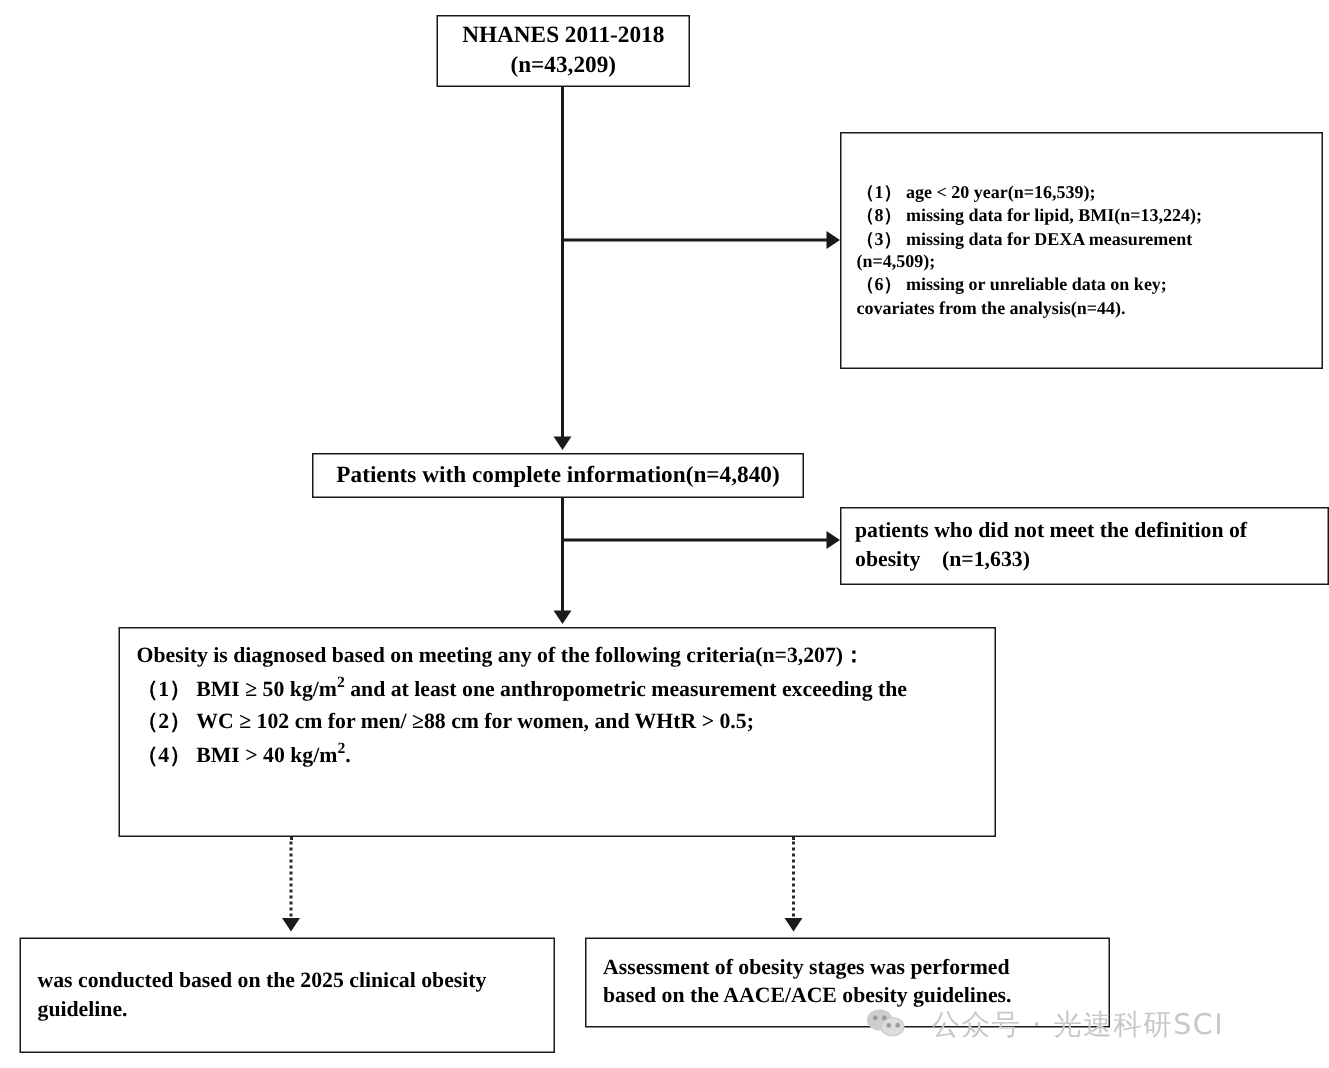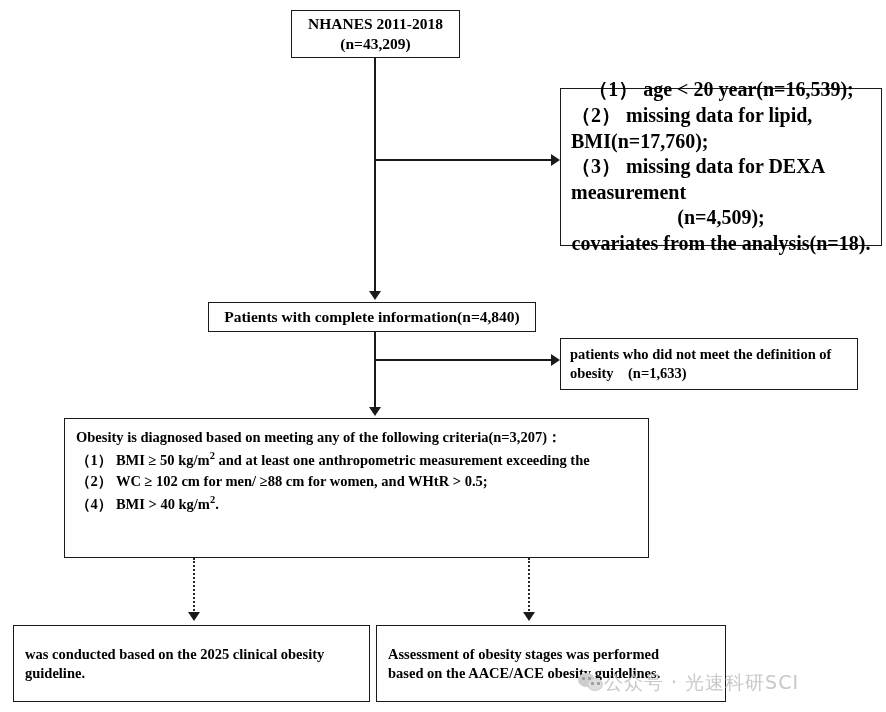--- a/index.html
+++ b/index.html
@@ -58,31 +58,31 @@
   }
   .arrow-right {
     position: absolute;
     width: 0; height: 0;
     border-top: 6px solid transparent;
     border-bottom: 6px solid transparent;
     border-left: 9px solid #1a1a1a;
   }
   .t1 { font-size: 15.5px; }
   .t2 { font-size: 14.5px; }
-  .t3 { font-size: 20px; align-items: center; }
+  .t3 { font-size: 12px; }
   .pad { padding: 6px 10px; }
   .sup { font-size: 0.72em; vertical-align: super; }
   
   #watermark {
     position: absolute;
     left: 578px;
     top: 670px;
     display: flex;
     align-items: center;
-    gap: 0;
+    gap: 17px;
     color: #c8c8c8;
     font-family: "DejaVu Sans", sans-serif;
     font-size: 19px;
     letter-spacing: 1px;
     pointer-events: none;
     white-space: nowrap;
   }
   #watermark .wechat {
     position: relative;
     width: 26px; height: 20px;
@@ -120,42 +120,43 @@
   </div>
 
   <div class="line vline" style="left:374px; top:58px; width:2px; height:234px;"></div>
   <div class="arrow-down" style="left:369px; top:291px;"></div>
 
   <div class="line hline" style="left:374px; top:159px; width:181px; height:2px;"></div>
   <div class="arrow-right" style="left:551px; top:154px;"></div>
 
   <div class="box left t3 pad" style="left:560px; top:88px; width:322px; height:158px;">
     <div>（1） age &lt; 20 year(n=16,539);</div>
-    <div>（2） missing data for lipid, BMI(n=17,760);</div>
+    <div>（8） missing data for lipid, BMI(n=13,224);</div>
     <div>（3） missing data for DEXA measurement</div>
     <div>(n=4,509);</div>
-    <div>covariates from the analysis(n=18).</div>
+    <div>（6） missing or unreliable data on key;</div>
+    <div>covariates from the analysis(n=44).</div>
   </div>
 
   <div class="box center t1" style="left:208px; top:302px; width:328px; height:30px;">
     <div>Patients with complete information(n=4,840)</div>
   </div>
 
   <div class="line vline" style="left:374px; top:332px; width:2px; height:76px;"></div>
   <div class="arrow-down" style="left:369px; top:407px;"></div>
 
   <div class="line hline" style="left:374px; top:359px; width:181px; height:2px;"></div>
   <div class="arrow-right" style="left:551px; top:354px;"></div>
 
-  <div class="box left t2" style="left:560px; top:338px; width:298px; height:52px; padding:20px 9px;">
+  <div class="box left t2" style="left:560px; top:338px; width:326px; height:52px; padding:20px 9px;">
     <div>patients who did not meet the definition of</div>
     <div>obesity　(n=1,633)</div>
   </div>
 
-  <div class="box t2" style="left:64px; top:418px; width:585px; height:140px; padding:8px 11px; line-height:1.45;">
+  <div class="box t2" style="left:79px; top:418px; width:585px; height:140px; padding:8px 11px; line-height:1.45;">
     <div>Obesity is diagnosed based on meeting any of the following criteria(n=3,207)：</div>
     <div>
       <span>（1） BMI ≥ 50 kg/m</span><span class="sup">2</span><span> and at least one anthropometric measurement exceeding the</span>
     </div>
     <div>（2） WC ≥ 102 cm for men/ ≥88 cm for women, and WHtR &gt; 0.5;</div>
     <div>
       <span>（4） BMI &gt; 40 kg/m</span><span class="sup">2</span><span>.</span>
     </div>
   </div>
 
@@ -163,21 +164,21 @@
   <div class="arrow-down" style="left:188px; top:612px;"></div>
 
   <div class="dotline" style="left:528px; top:558px; height:56px;"></div>
   <div class="arrow-down" style="left:523px; top:612px;"></div>
 
   <div class="box left t2" style="left:13px; top:625px; width:357px; height:77px; padding:6px 11px;">
     <div>was conducted based on the 2025 clinical obesity</div>
     <div>guideline.</div>
   </div>
 
-  <div class="box left t2" style="left:376px; top:625px; width:350px; height:77px; padding:6px 11px;">
+  <div class="box left t2" style="left:390px; top:625px; width:350px; height:60px; padding:6px 11px;">
     <div>Assessment of obesity stages was performed</div>
     <div>based on the AACE/ACE obesity guidelines.</div>
   </div>
 
   <div id="watermark">
     <span class="wechat">
       <span class="b1"></span>
       <span class="b2"></span>
       <span class="d" style="left:4px; top:4px;"></span>
       <span class="d" style="left:10px; top:4px;"></span>

